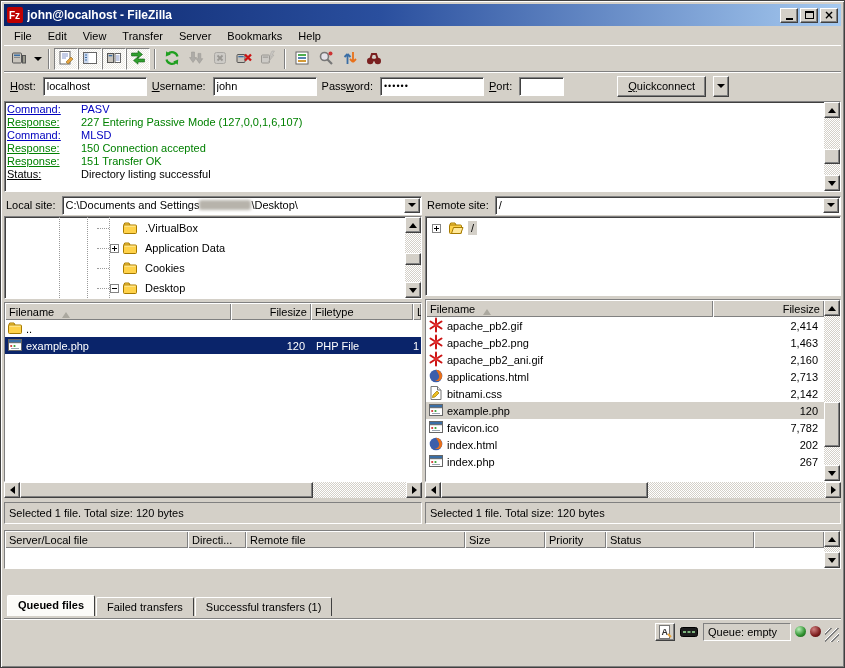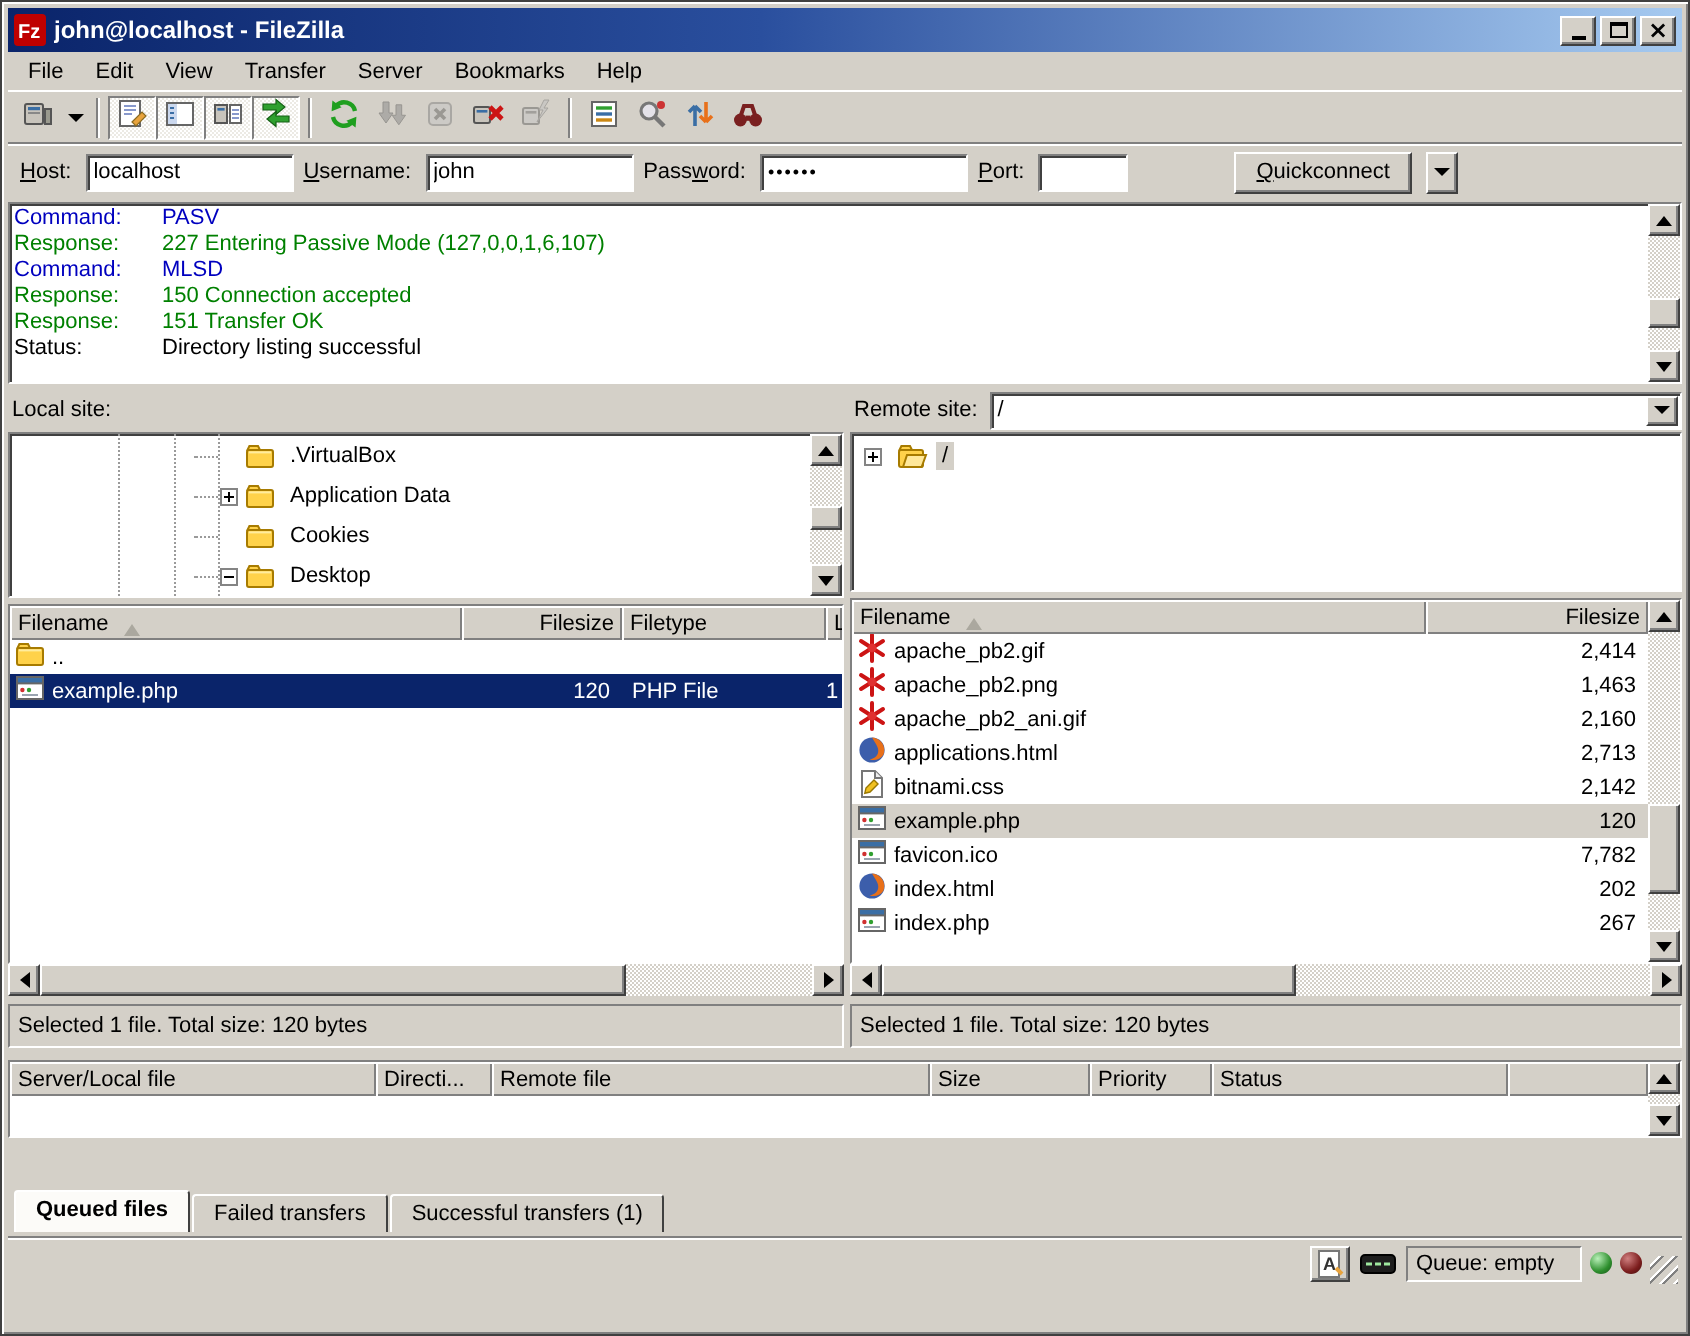--- a/index.html
+++ b/index.html
@@ -51,21 +51,21 @@
     display:flex; align-items:center; padding-left:6px; gap:5px; flex:0 0 29px; }
   .qc-label { margin-right:2px; }
   .qc-input { height:19px; background:#fff; padding:2px 3px; font-size:11px; font-family:"Liberation Sans",sans-serif; outline:none; }
   .qc-btn { height:21px; padding:2px 10px; background:#D4D0C8; font-size:11px; cursor:default;margin-left:48px; }
   .qc-drop { width:16px; height:21px; background:#D4D0C8; display:flex; align-items:center; justify-content:center; margin-left:2px; }
 
   
   .log-wrap { flex:0 0 91px; margin-top:1px; display:flex; background:#fff; }
   .log-body { flex:1; overflow:hidden; padding:1px 2px; }
   .log-line { display:flex; height:13px; line-height:13px; white-space:nowrap; }
-  .log-label { width:74px; flex:0 0 74px; }
+  .log-label { width:74px; flex:0 0 74px;text-decoration:underline; }
   .log-line.command { color:#0000BF; }
   .log-line.response { color:#008000; }
   .log-line.status { color:#000; }
 
   
   .vscroll { width:16px; flex:0 0 16px; display:flex; flex-direction:column; }
   .hscroll { height:16px; flex:0 0 16px; display:flex; }
   .sb-btn { width:16px; height:16px; flex:0 0 16px; background:#D4D0C8; display:flex; align-items:center; justify-content:center; }
   .sb-track { flex:1; position:relative; }
   .sb-thumb { position:absolute; background:#D4D0C8; }
@@ -331,20 +331,28 @@
           <span class="tri-down"></span>
         </div>
     </div>
   </div>
 
   <div class="browsers">
 
     <div class="panel">
       <div class="site-row">
         <span class="site-label">Local site:</span>
+        <div class="combo sunken">
+          <span>C:\Documents and Settings</span>
+            <span class="redacted"></span>
+            <span>\Desktop\</span>
+          <span class="combo-btn raised">
+              <span class="arrow-down"></span>
+            </span>
+        </div>
       </div>
       <div class="tree-wrap sunken">
         <div class="tree-body" id="local-tree-body">
             <div class="guide" style="left: 54px;"></div>
             <div class="guide" style="left: 82px;"></div>
             <div class="guide" style="left: 104px;"></div>
             <div class="tree-row" style="padding-left: 92px;">
               <span class="stub"></span>
               <span class="exp-space"></span>
               <span style="width: 16px; height: 16px; margin-right: 4px; flex: 0 0 16px;"><svg width="16" height="16" viewBox="0 0 16 16">

